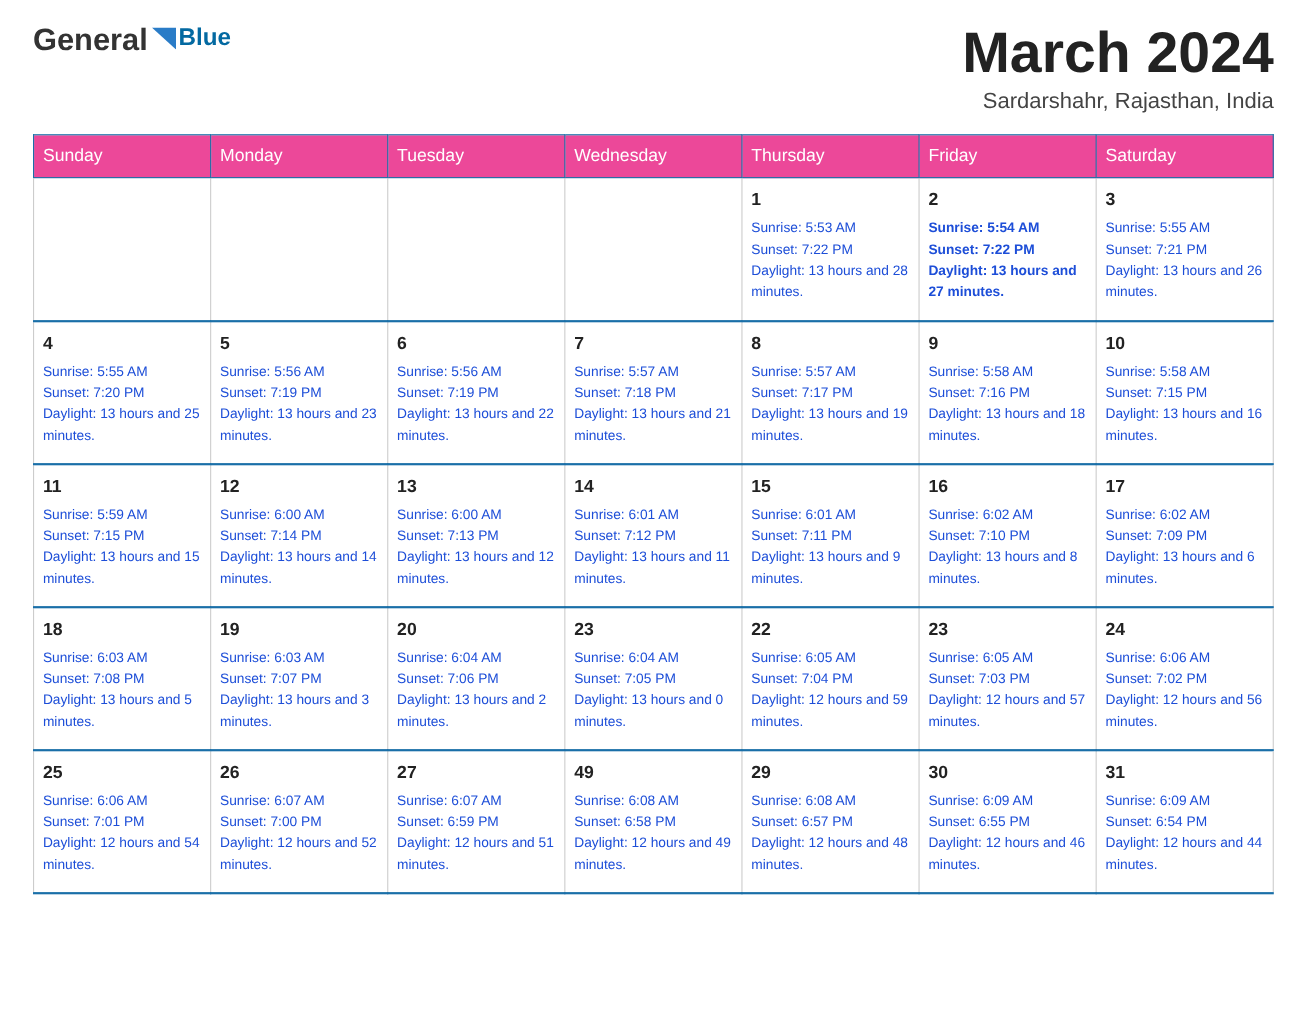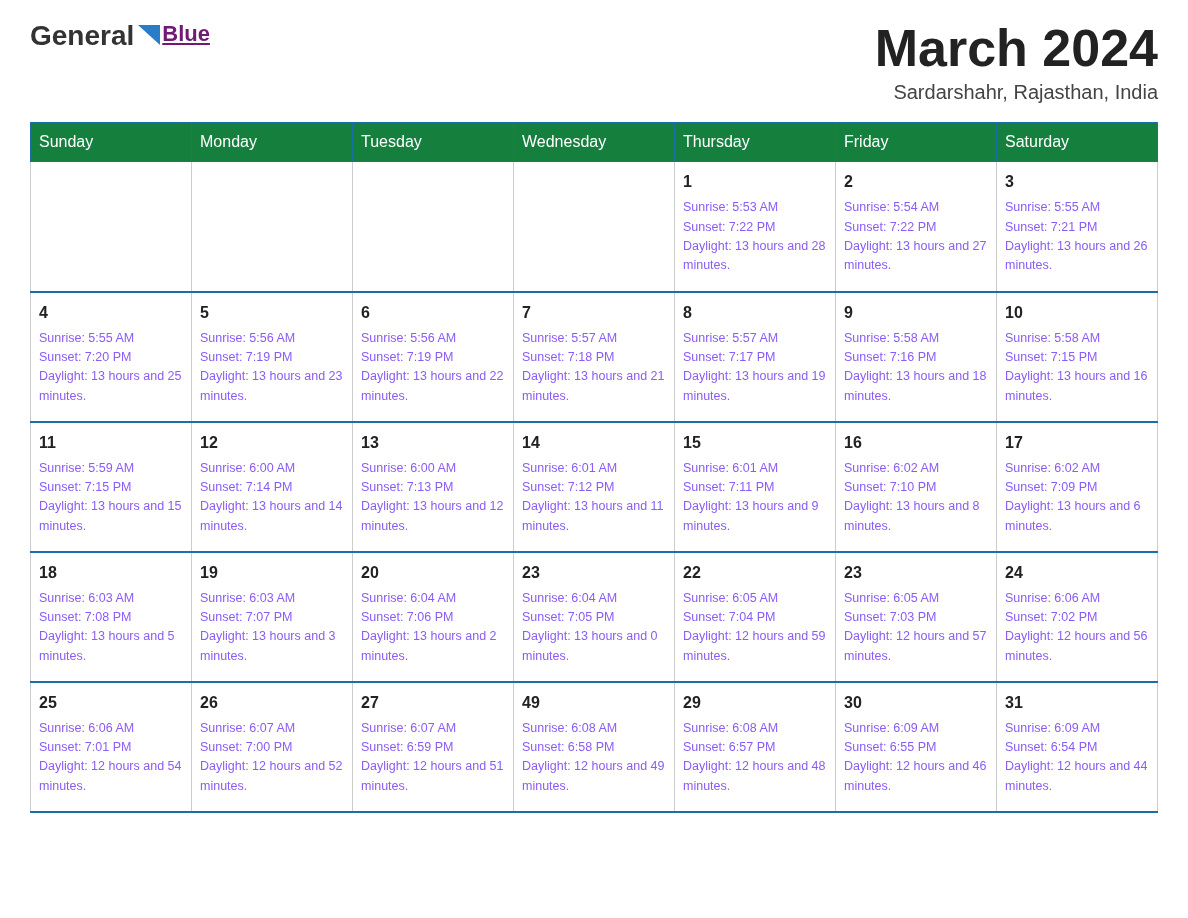--- a/index.html
+++ b/index.html
@@ -20,26 +20,25 @@
     .logo {
       display: flex;
       align-items: center;
     }
     .logo-text {
       font-size: 28px;
       font-weight: bold;
       color: #333;
     }
     .logo-blue {
-      color: #701a75;
+      color: #0369a1;
       font-size: 22px;
       font-weight: bold;
       margin-top: -4px;
       margin-left: 2px;
-      text-decoration: underline;
     }
     .title-area {
       text-align: right;
     }
     .month-title {
       font-size: 52px;
       font-weight: bold;
       color: #222;
       line-height: 1.1;
     }
@@ -47,21 +46,21 @@
       font-size: 20px;
       color: #444;
       margin-top: 4px;
     }
     table {
       width: 100%;
       border-collapse: collapse;
       table-layout: fixed;
     }
     thead tr {
-      background-color: #15803d;
+      background-color: #ec4899;
       color: #fff;
     }
     thead th {
       padding: 10px 8px;
       font-size: 16px;
       font-weight: normal;
       text-align: left;
       border: 1px solid #1a6fa8;
     }
     tbody tr {
@@ -78,21 +77,21 @@
       height: 130px;
     }
     .day-num {
       font-size: 16px;
       font-weight: bold;
       color: #222;
       display: block;
       margin-bottom: 4px;
     }
     .day-info {
-      color: #8b5cf6;
+      color: #1d4ed8;
       font-size: 12.5px;
       line-height: 1.55;
     }
     .empty-cell {
       background: #fff;
     }
     tbody tr:last-child {
       border-bottom: 2px solid #1a6fa8;
     }
   </style>
@@ -136,21 +135,21 @@
         <td class="empty-cell"></td>
         <td class="empty-cell"></td>
         <td>
           <span class="day-num">1</span>
           <div class="day-info" style="white-space: pre-line;">Sunrise: 5:53 AM
 Sunset: 7:22 PM
 Daylight: 13 hours and 28 minutes.</div>
         </td>
         <td>
           <span class="day-num">2</span>
-          <div class="day-info" style="white-space: pre-line;">Sunrise: 5:54 AM
+          <div class="day-info" style="white-space: pre-line; font-weight: bold;">Sunrise: 5:54 AM
 Sunset: 7:22 PM
 Daylight: 13 hours and 27 minutes.</div>
         </td>
         <td>
           <span class="day-num">3</span>
           <div class="day-info" style="white-space: pre-line;">Sunrise: 5:55 AM
 Sunset: 7:21 PM
 Daylight: 13 hours and 26 minutes.</div>
         </td>
       </tr>

